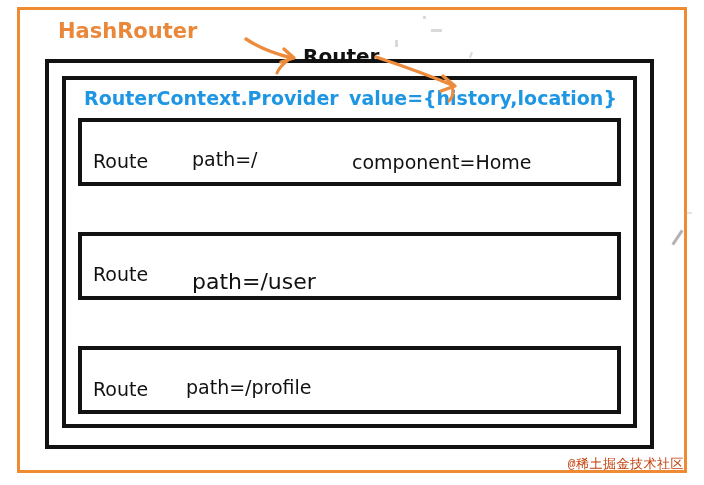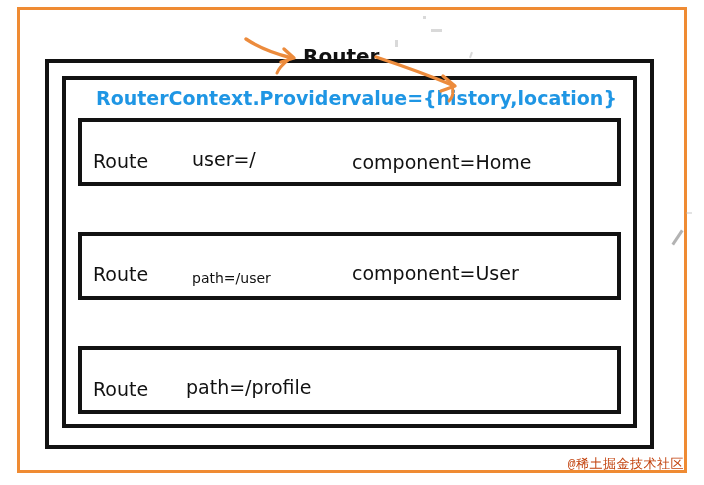--- a/index.html
+++ b/index.html
@@ -94,30 +94,30 @@
   .router-title {
     color: #111111;
     font-weight: bold;
     font-size: 20px;
   }
 
   #hashrouter-label { left: 58px;  top: 21px; }
   #hashhistory-label { left: 191px; top: 21px; }
   #router-label     { left: 303px; top: 46px; }
 
-  #ctx-provider-label { left: 96px;  top: 89px; }
+  #ctx-provider-label { left: 84px;  top: 89px; }
   #ctx-value-label    { left: 349px; top: 89px; }
 
   .r-route { font-size: 19px; }
   .r1-route { left: 93px;  top: 152px; }
   .r1-path  { left: 192px; top: 150px; }
   .r1-comp  { left: 352px; top: 153px; text-align: right; }
 
   .r2-route { left: 93px;  top: 265px; }
-  .r2-path  { left: 192px; top: 271px; font-size: 14px; }
+  .r2-path  { left: 192px; top: 271px; font-size: 22px; }
   .r2-comp  { left: 352px; top: 264px; }
 
   .r3-route { left: 93px;  top: 380px; }
   .r3-path  { left: 186px; top: 378px; }
   .r3-comp  { left: 346px; top: 378px; }
 
   
   .arrow-svg {
     position: absolute;
     left: 0;
@@ -165,35 +165,35 @@
   <div class="orange-frame"></div>
 
   <div class="router-box"></div>
 
   <div class="context-box"></div>
 
   <div class="route-box route-1"></div>
   <div class="route-box route-2"></div>
   <div class="route-box route-3"></div>
 
+  <div class="label orange-text" id="hashrouter-label">HashRouter</div>
 
 
   <div class="label router-title" id="router-label">Router</div>
 
   <div class="label blue-text" id="ctx-provider-label">RouterContext.Provider</div>
 
   <div class="label blue-text" id="ctx-value-label">value={history,location}</div>
 
   <div class="label black-text r-route r1-route">Route</div>
-  <div class="label black-text r-route r1-path">user=/</div>
+  <div class="label black-text r-route r1-path">path=/</div>
   <div class="label black-text r-route r1-comp">component=Home</div>
 
   <div class="label black-text r-route r2-route">Route</div>
   <div class="label black-text r-route r2-path">path=/user</div>
-  <div class="label black-text r-route r2-comp">component=User</div>
 
   <div class="label black-text r-route r3-route">Route</div>
   <div class="label black-text r-route r3-path">path=/profile</div>
 
   <svg class="arrow-svg" viewBox="0 0 704 485">
     <g fill="none" stroke="#ec8b3c" stroke-width="3.4" stroke-linecap="round" stroke-linejoin="round">
 
       <path d="M246,39 C258,47 272,53 292,58"></path>
       <path d="M284,49 L294,58 L281,62"></path>
 

